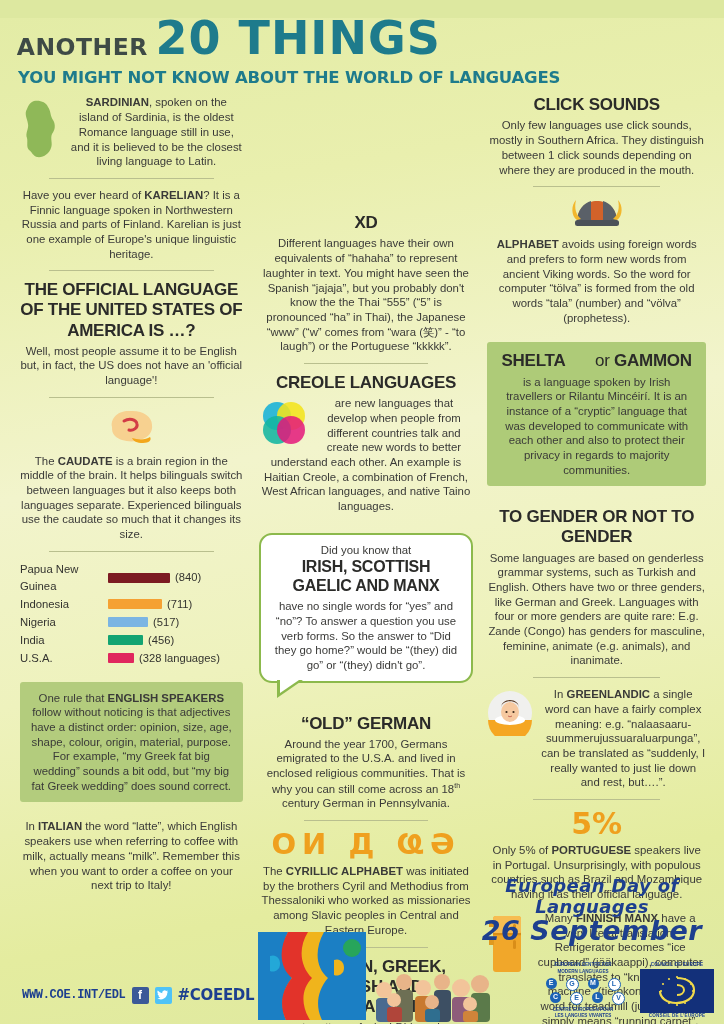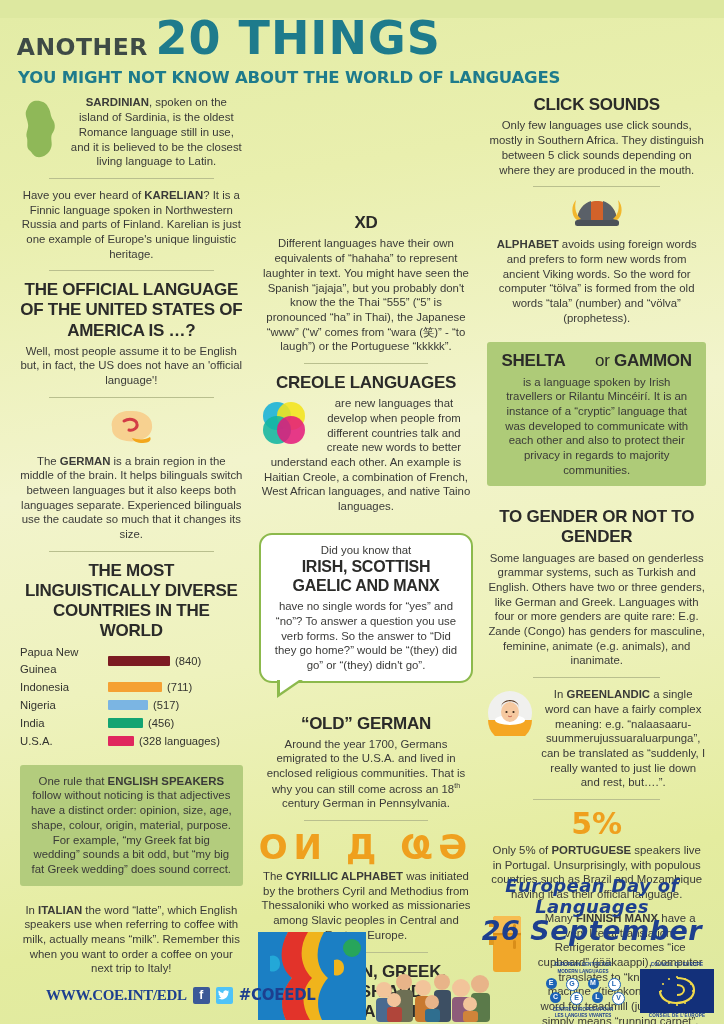--- a/index.html
+++ b/index.html
@@ -89,21 +89,21 @@
   .chart-row{
     display:flex;align-items:center;font-size:11.3px;line-height:1.5;
     margin-bottom:1px;
   }
   .chart-label{width:88px;color:#33332f;}
   .chart-bar{height:10px;border-radius:1px;}
   .chart-val{margin-left:5px;color:#33332f;font-size:11.2px;}
 
   
   .cyr{
-    text-align:center;color:#efa01e;font-weight:bold;font-size:34px;
+    text-align:center;color:#efa01e;font-weight:bold;font-size:29px;
     letter-spacing:6px;line-height:1;margin:4px 0 5px 0;
     font-family:"DejaVu Sans", sans-serif;
   }
   .pct{
     text-align:center;color:#efa01e;font-weight:bold;font-size:30px;
     line-height:1;margin:2px 0 4px 0;font-family:"DejaVu Sans", sans-serif;
   }
 
   
   .icon-row{display:flex;align-items:flex-start;gap:7px;}
@@ -115,23 +115,22 @@
   .edl{
     position:absolute;right:14px;bottom:96px;width:236px;text-align:center;
     color:#1d3f8f;font-family:"DejaVu Sans", sans-serif;
   }
   .edl .l1{font-size:18px;font-weight:bold;font-style:italic;letter-spacing:0.4px;}
   .edl .l2{font-size:27px;font-weight:bold;font-style:italic;letter-spacing:0.5px;margin-top:-2px;}
   .footer-left{
     position:absolute;left:22px;bottom:38px;display:flex;align-items:center;gap:6px;
   }
   .coe-url{
-    color:#1d3f8f;font-weight:bold;font-size:15px;letter-spacing:-0.3px;
-    font-family:Liberation Serif, serif;
-    margin-left:24px;
+    color:#1d3f8f;font-weight:bold;font-size:12px;letter-spacing:-0.3px;
+    font-family:Liberation Mono, monospace;
   }
   .sq{width:17px;height:17px;border-radius:2px;display:inline-flex;
       align-items:center;justify-content:center;color:#fff;font-weight:bold;font-size:12px;}
   .fb{background:#3b5998;}
   .tw{background:#4fc3f7;}
   .hashtag{color:#1d3f8f;font-weight:bold;font-size:15px;letter-spacing:-0.3px;
       font-family:"DejaVu Sans", sans-serif;}
 
   .logos{position:absolute;right:10px;bottom:22px;display:flex;gap:9px;align-items:center;}
   .ecml{font-size:4.6px;color:#1d3f8f;text-align:center;line-height:1.45;font-weight:bold;width:96px;}
@@ -194,28 +193,27 @@
       <div class="blk">
         <div class="icon-center">
           <svg width="58" height="40" viewBox="0 0 58 40">
             <path d="M10,20 C8,10 18,3 28,4 C40,3 50,9 50,18 C51,25 46,31 38,33
                      C30,36 18,34 13,29 C10,26 10,23 10,20 Z" fill="#f7d190"></path>
             <path d="M30,31 C36,33 44,33 48,30 C50,33 47,36 41,36 C35,36 31,34 30,31 Z" fill="#f3a71c"></path>
             <path d="M22,14 C27,11 34,12 35,17 C36,21 31,24 27,23" stroke="#d23b45" stroke-width="3" fill="none" stroke-linecap="round"></path>
           </svg>
         </div>
         <div class="txt">
-          <span>The </span><b>GERMAN</b><span> is a brain region in the middle of the brain. It helps bilinguals switch between languages but it also keeps both languages separate. Experienced bilinguals use the caudate so much that it changes its size.</span>
+          <span>The </span><b>CAUDATE</b><span> is a brain region in the middle of the brain. It helps bilinguals switch between languages but it also keeps both languages separate. Experienced bilinguals use the caudate so much that it changes its size.</span>
         </div>
       </div>
 
       <div class="rule"></div>
 
       <div class="blk">
-        <div class="ttl">THE MOST LINGUISTICALLY DIVERSE COUNTRIES IN THE WORLD</div>
         <div class="chart" id="chart">
             <div class="chart-row">
               <span class="chart-label">Papua New Guinea</span>
               <span class="chart-bar" style="width: 62px; background: rgb(124, 27, 34);"></span>
               <span class="chart-val">(840)</span>
             </div>
             <div class="chart-row">
               <span class="chart-label">Indonesia</span>
               <span class="chart-bar" style="width: 54px; background: rgb(245, 161, 51);"></span>
               <span class="chart-val">(711)</span>
@@ -310,21 +308,21 @@
       <div class="blk">
         <div class="ttl">ALBANIAN, GREEK, TURKISH AND BULGARIAN</div>
         <div class="txt">can get pretty confusing! Did you know that shaking your head can mean 'yes' whilst nodding can mean 'no'?</div>
       </div>
     </div>
 
     <div class="col col-right">
 
       <div class="blk">
         <div class="ttl">CLICK SOUNDS</div>
-        <div class="txt">Only few languages use click sounds, mostly in Southern Africa. They distinguish between 5 click sounds depending on where they are produced in the mouth.</div>
+        <div class="txt">Only few languages use click sounds, mostly in Southern Africa. They distinguish between 1 click sounds depending on where they are produced in the mouth.</div>
       </div>
 
       <div class="rule rule-short"></div>
 
       <div class="blk">
         <div class="icon-center">
           <svg width="56" height="34" viewBox="0 0 56 34">
             <path d="M8,26 C8,12 18,5 28,5 C38,5 48,12 48,26 Z" fill="#d2622a"></path>
             <path d="M8,26 C8,14 15,7 22,5 L22,26 Z" fill="#5a6068"></path>
             <path d="M34,5 C41,7 48,14 48,26 L34,26 Z" fill="#5a6068"></path>

